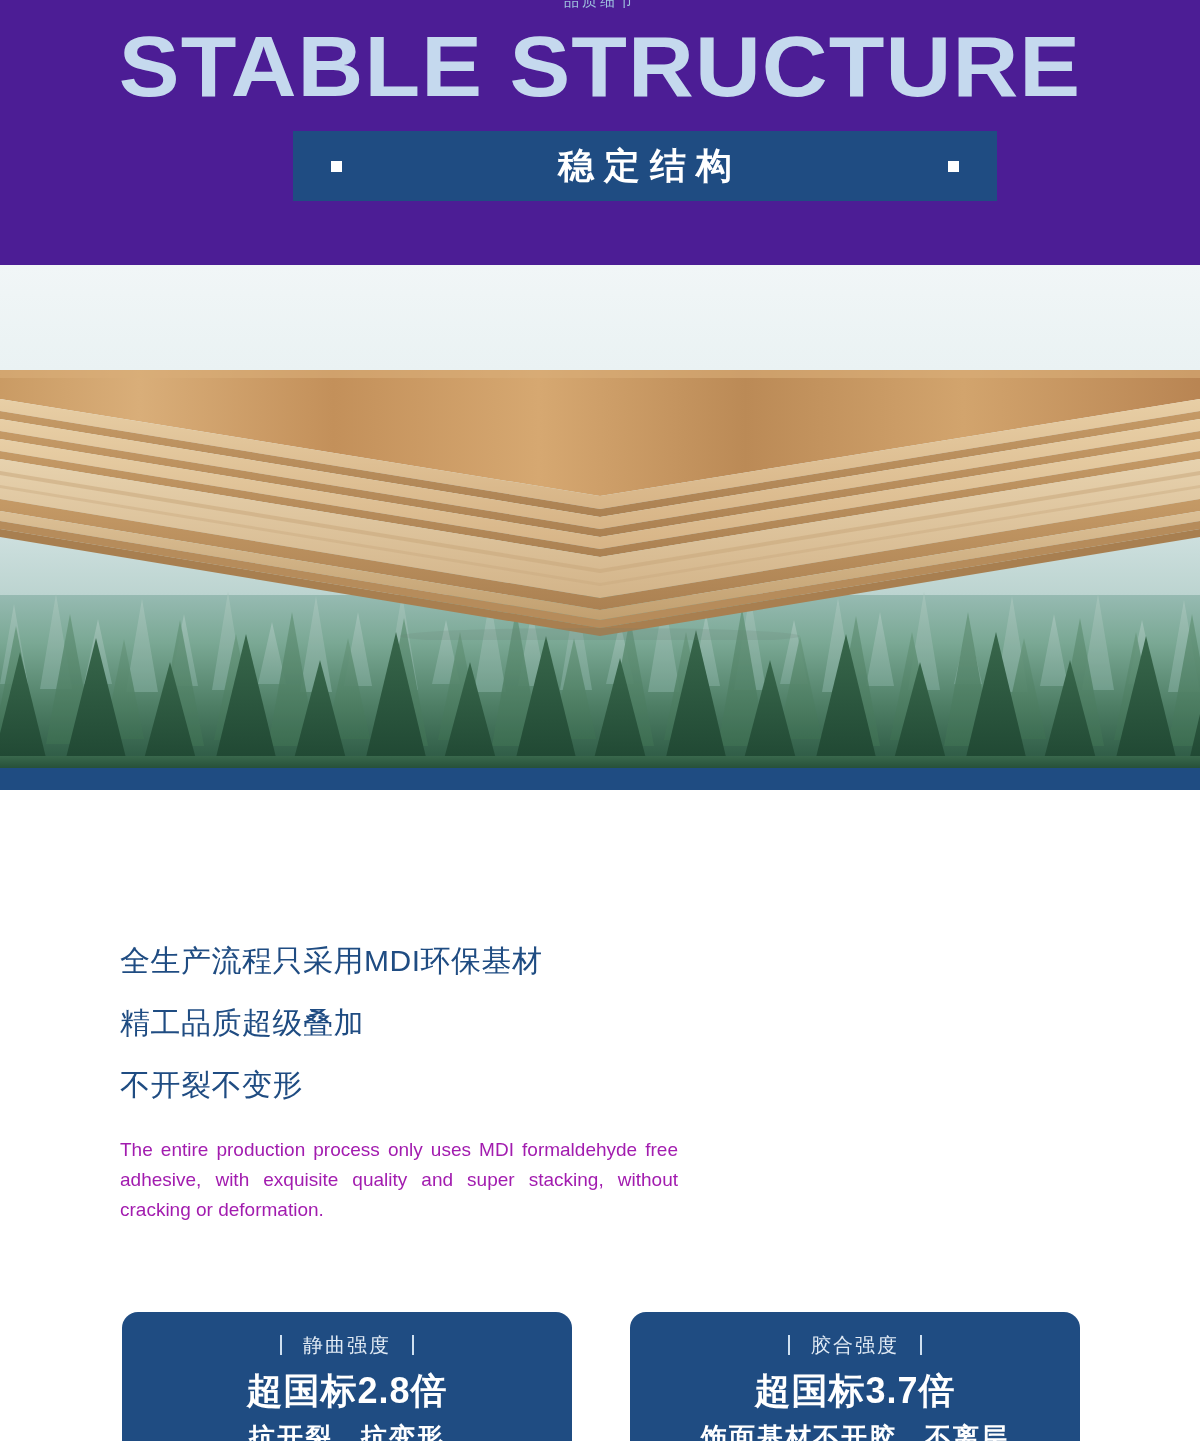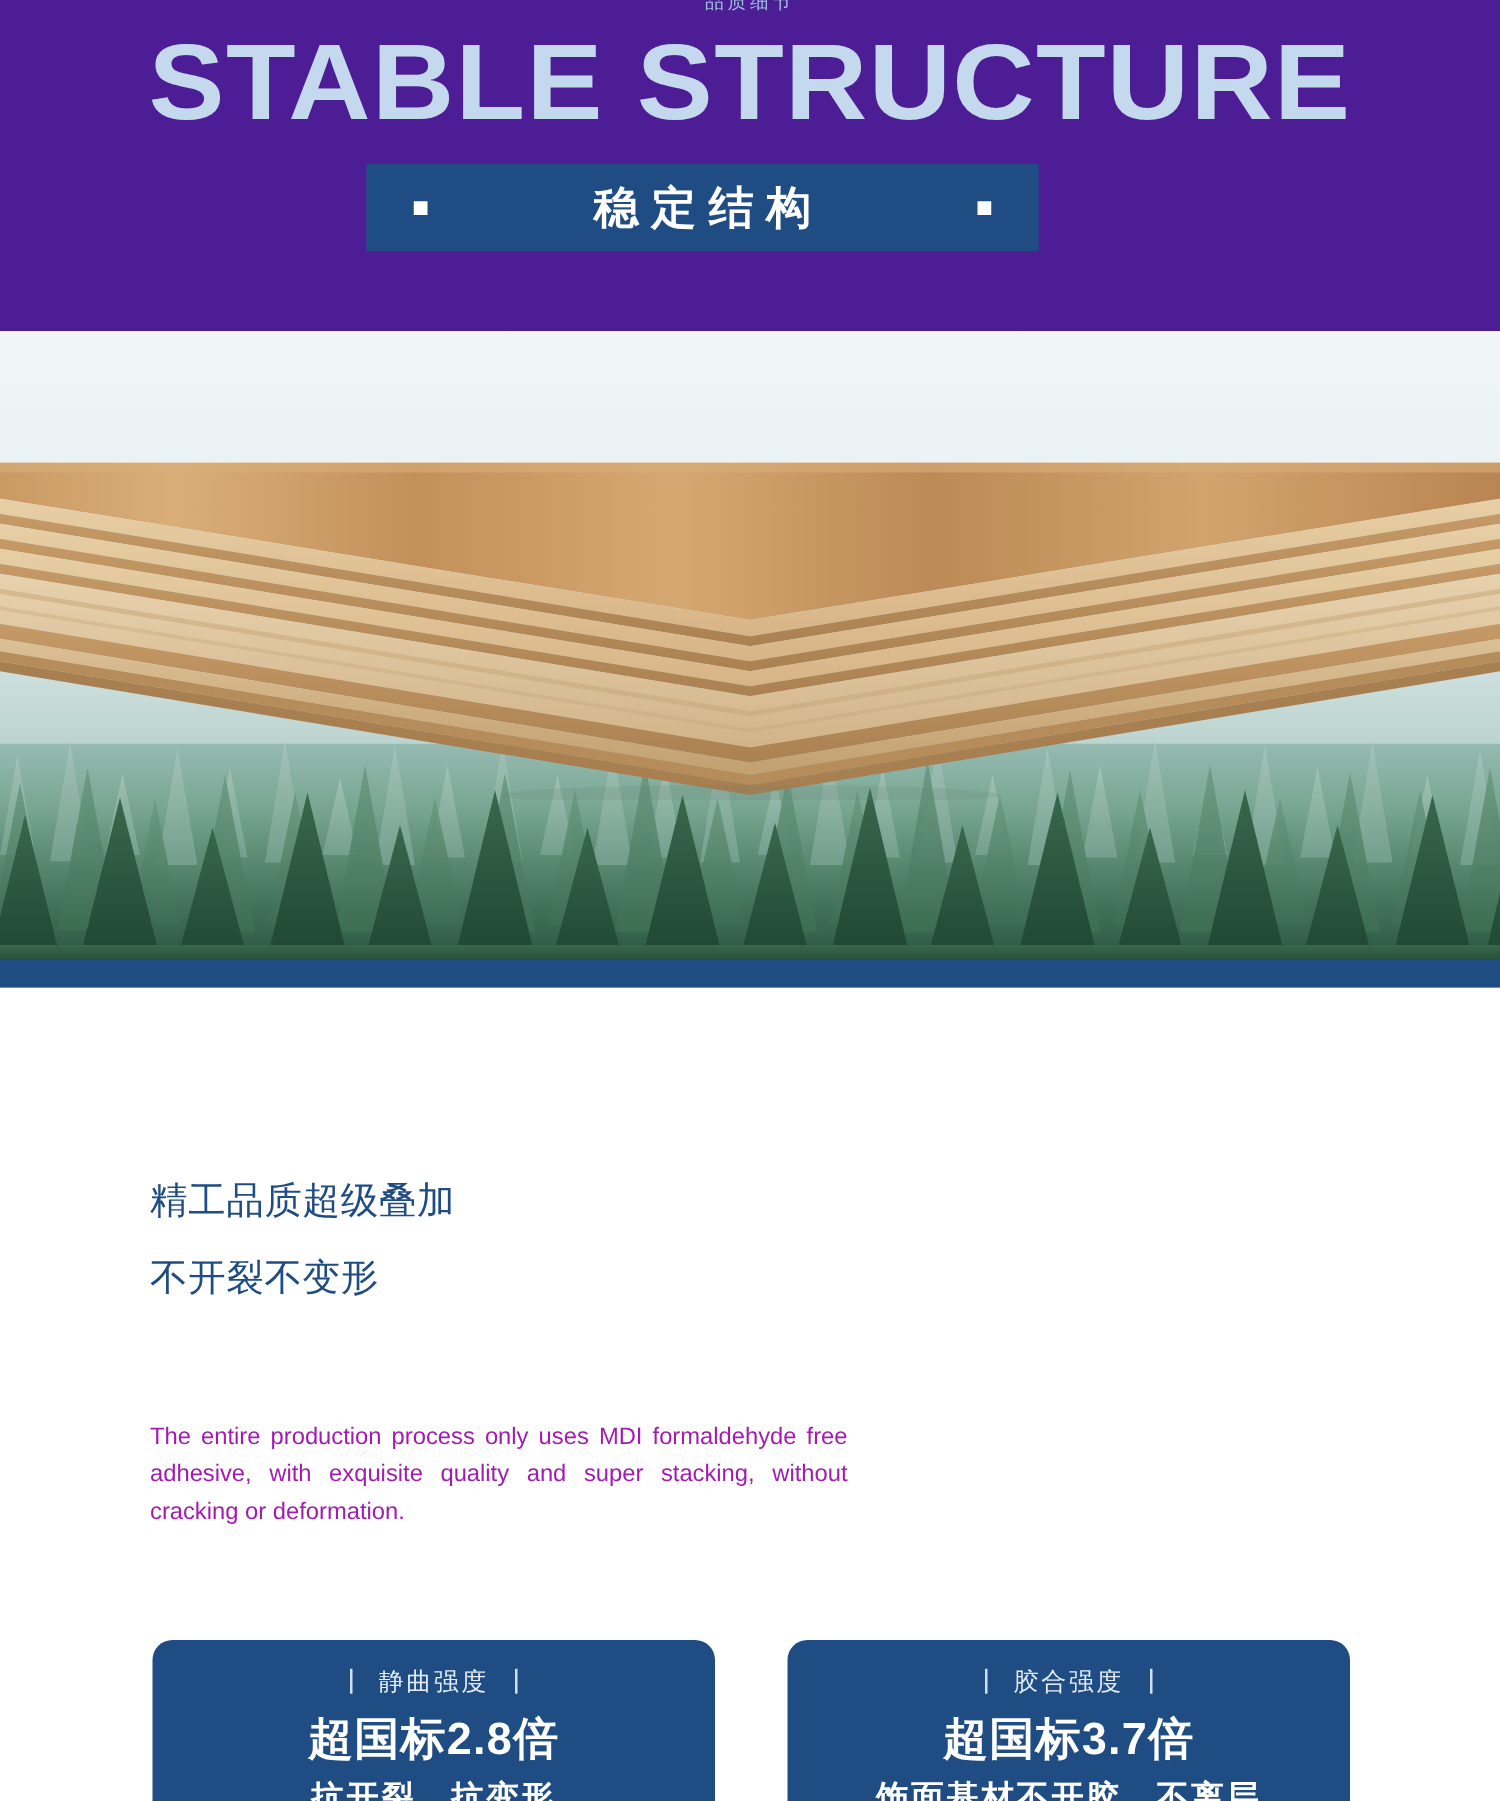--- a/index.html
+++ b/index.html
@@ -37,21 +37,21 @@
     letter-spacing: 1px;
     color: #c5d9ee;
     font-family: "Liberation Sans", sans-serif;
     white-space: nowrap;
     transform: scaleX(1.06);
   }
   .subbar {
     position: absolute;
     top: 131px;
     left: 293px;
-    width: 538px;
+    width: 704px;
     height: 70px;
     background: #1f4c82;
     display: flex;
     align-items: center;
     justify-content: center;
   }
   .subbar .cn {
     color: #ffffff;
     font-size: 36px;
     font-weight: 700;
@@ -379,20 +379,21 @@
 
         <ellipse cx="606" cy="266" rx="200" ry="8" fill="#6a7f74" opacity="0.18"></ellipse>
       </svg>
     </div>
 
     <div class="heroFooter"></div>
   </div>
 
   <div class="content">
     <div class="cn-lines">
+      <div class="cn-line">全生产流程只采用MDI环保基材</div>
       <div class="cn-line">精工品质超级叠加</div>
       <div class="cn-line">不开裂不变形</div>
     </div>
     <p class="en-para">The entire production process only uses MDI formaldehyde free adhesive, with exquisite quality and super stacking, without cracking or deformation.</p>
   </div>
 
   <div class="cards">
     <div class="card">
       <div class="tag">静曲强度</div>
       <div class="big">超国标2.8倍</div>

